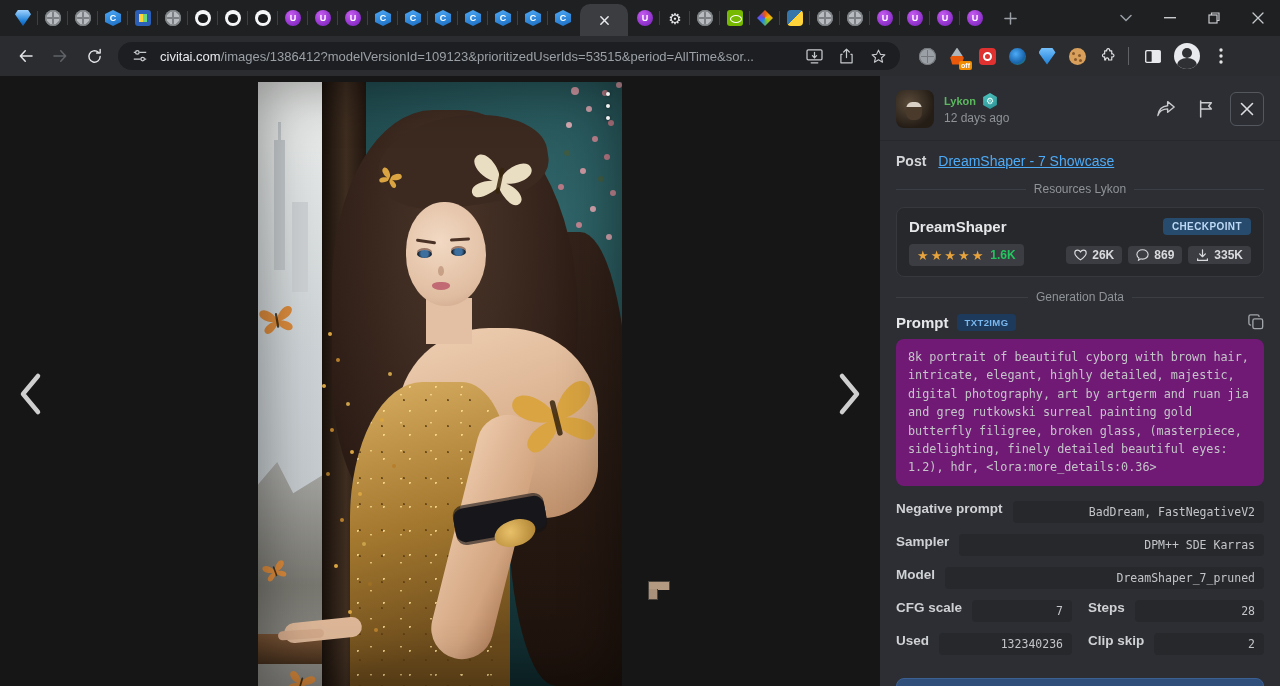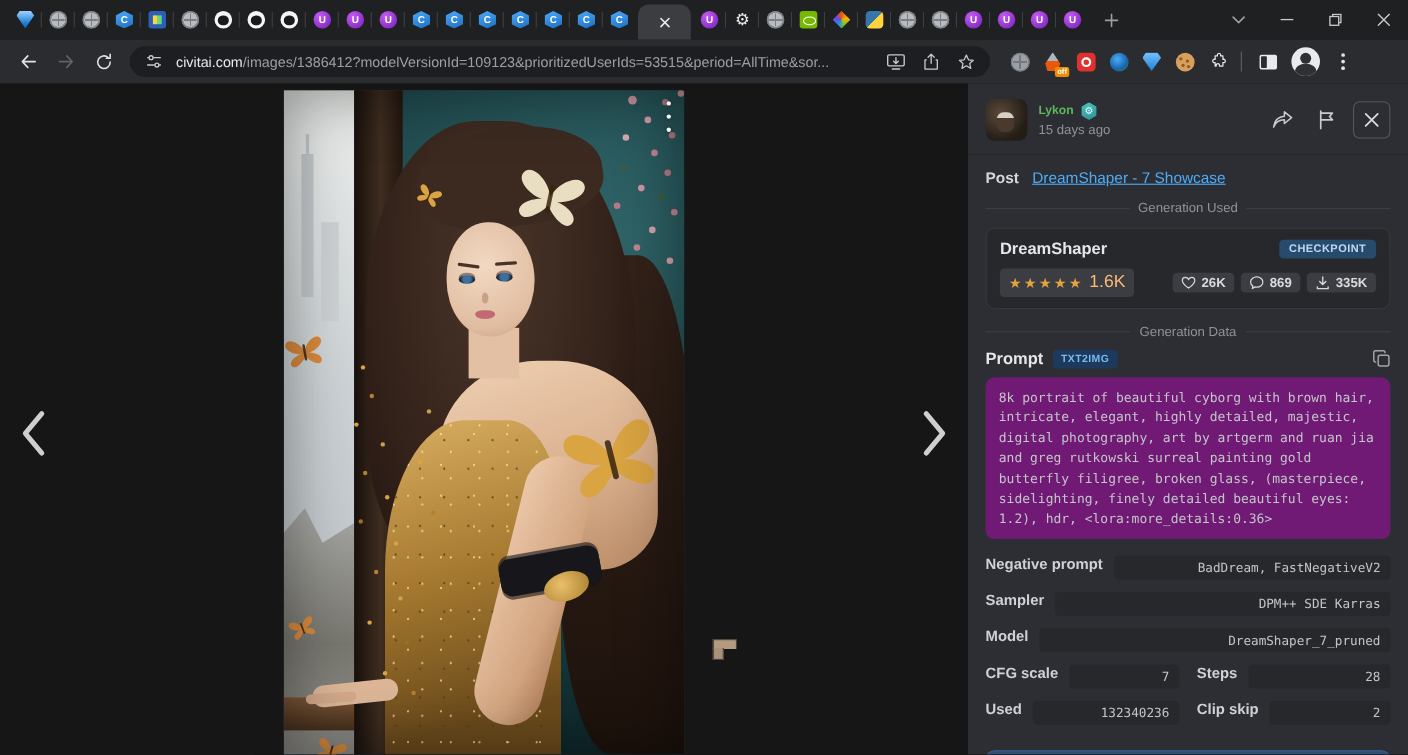--- a/index.html
+++ b/index.html
@@ -174,21 +174,21 @@
   .tdivider{display:flex;align-items:center;gap:8px;color:var(--dim);font-size:12px;margin-top:13px}
   .tdivider::before,.tdivider::after{content:"";flex:1;height:1px;background:var(--line)}
   .rescard{margin-top:11px;background:var(--card);border:1px solid #36383d;border-radius:8px;padding:10px 12px}
   .resrow1{display:flex;align-items:center;justify-content:space-between}
   .resname{font-size:15px;font-weight:bold;color:#e6e7e9}
   .typebadge{background:#274b6d;color:#bdd9f5;font-size:10px;font-weight:bold;letter-spacing:.4px;
      padding:3px 9px;border-radius:4px}
   .resrow2{display:flex;align-items:center;justify-content:space-between;margin-top:9px}
   .ratingpill{display:flex;align-items:center;gap:2px;background:var(--pill);border-radius:4px;padding:4px 8px}
   .star{color:var(--gold);font-size:13px;line-height:1}
-  .ratingcount{color:#fdba74;font-size:16px;font-weight:normal;margin-left:5px}
+  .ratingcount{color:#22c55e;font-size:12px;font-weight:bold;margin-left:5px}
   .statgroup{display:flex;gap:6px}
   .statpill{display:flex;align-items:center;gap:5px;background:var(--pill);border-radius:4px;
      padding:2px 8px;color:#d9dadc;font-size:12px;font-weight:bold}
   .promptrow{display:flex;gap:8px;margin-top:10px}
   .prlabel{font-size:15px;font-weight:bold;color:#e6e7e9}
   .txtbadge{background:#1d3a5c;color:#79b8f1;font-size:9.5px;font-weight:bold;letter-spacing:.4px;
      padding:3px 8px;border-radius:4px}
   .copybtn{margin-left:auto;color:#a2a5a9}
   .promptbox{margin-top:8px;background:#701a75;border-radius:8px;padding:9px 12px;
      font-family:var(--mono);font-size:11.8px;line-height:1.56;color:#c3c5c8;white-space:pre-wrap;word-break:break-word}
@@ -509,21 +509,21 @@
   </div>
 
   <div class="panel">
     <div class="phead">
       <div class="pavatar"></div>
       <div class="pname-wrap">
         <div class="pname-row">
           <span class="pname">Lykon</span>
           <span class="vbadge">⚙</span>
         </div>
-        <span class="ptime">15 days ago</span>
+        <span class="ptime">12 days ago</span>
       </div>
       <div class="phead-actions">
         <span class="iconbtn">
           <svg width="20" height="18" viewBox="0 0 24 22">
               <path d="M14 2 L22 8.5 L14 15 V10.8 C7.5 10.8 4 13.5 2 19 C3 12 7.5 7.5 14 7 Z" fill="none" stroke="#c9cbce" stroke-width="1.7" stroke-linejoin="round"></path>
             </svg>
         </span>
         <span class="iconbtn">
           <svg width="16" height="18" viewBox="0 0 18 20">
               <path d="M3 1 V19" stroke="#c9cbce" stroke-width="1.7" stroke-linecap="round"></path>
@@ -537,21 +537,21 @@
         </span>
       </div>
     </div>
     <div class="fulldiv"></div>
 
     <div class="postrow">
       <span class="postlabel">Post</span>
       <span class="postlink">DreamShaper - 7 Showcase</span>
     </div>
 
-    <div class="tdivider">Generation Used</div>
+    <div class="tdivider">Resources Lykon</div>
 
     <div class="rescard">
       <div class="resrow1">
         <span class="resname">DreamShaper</span>
         <span class="typebadge">CHECKPOINT</span>
       </div>
       <div class="resrow2">
         <span class="ratingpill">
           <span class="star">★</span>
             <span class="star">★</span>

